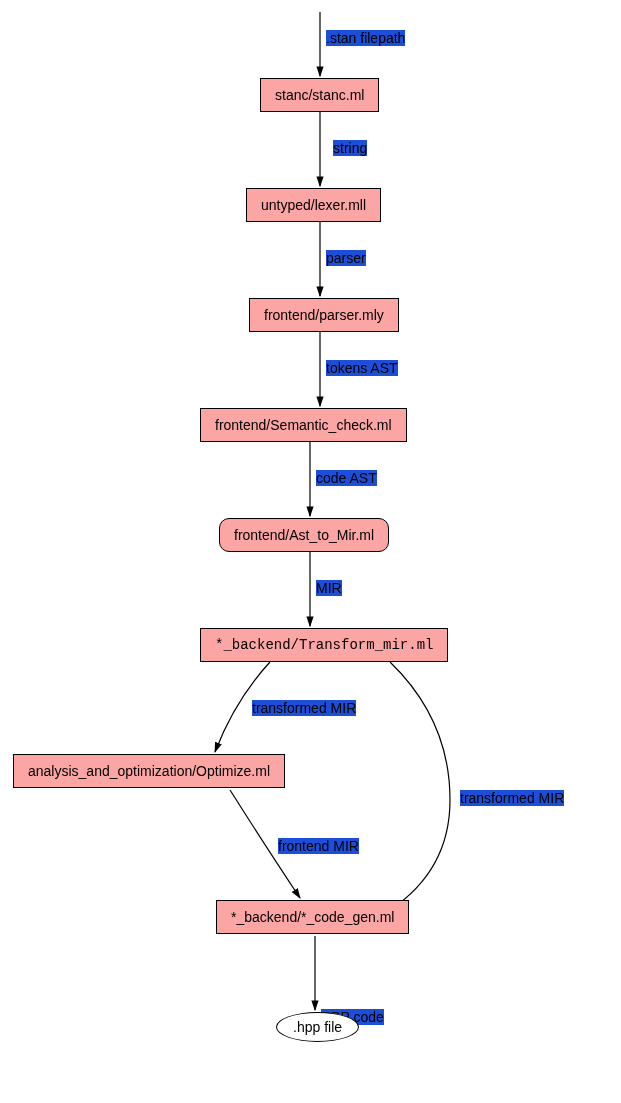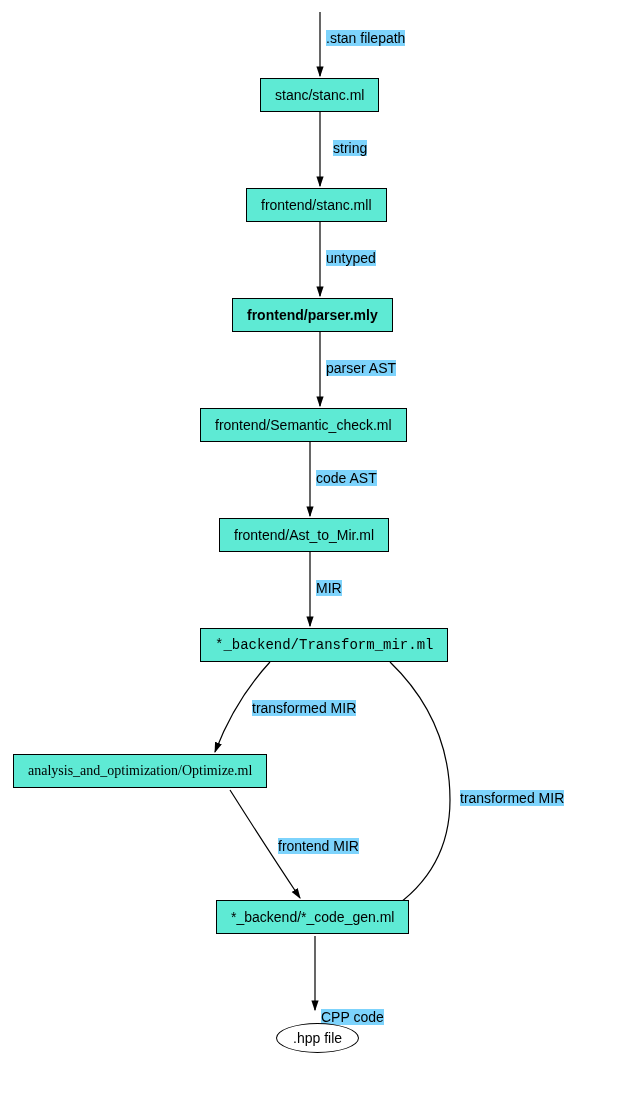--- a/index.html
+++ b/index.html
@@ -8,39 +8,38 @@
     font-family: sans-serif;
     font-size: 14px;
     background: white;
     width: 621px;
     height: 1103px;
     position: relative;
   }
   .node {
     position: absolute;
     border: 1px solid black;
-    background: #5eead4;
+    background: #fca5a5;
     text-align: center;
     padding: 8px 14px;
     white-space: nowrap;
   }
   .ellipse-node {
     position: absolute;
     border: 1px solid black;
     border-radius: 50%;
     background: white;
     text-align: center;
     padding: 6px 16px;
     white-space: nowrap;
-    margin-top: 11px;
   }
   .edge-label {
     position: absolute;
     white-space: nowrap;
-    background: #7dd3fc;
+    background: #1d4ed8;
   }
   svg.arrows {
     position: absolute;
     top: 0;
     left: 0;
     width: 621px;
     height: 1103px;
     pointer-events: none;
   }
   .arrow-line {
@@ -78,30 +77,30 @@
 
   <path d="M390,662 Q450,720 450,800 Q450,870 390,910" class="arrow-line" marker-end="url(#ah)"></path>
 
   <path d="M230,790 Q268,850 300,898" class="arrow-line" marker-end="url(#ah)"></path>
 
   <line x1="315" y1="936" x2="315" y2="1010" class="arrow-line" marker-end="url(#ah)"></line>
 </svg>
 
 <div class="edge-label" style="left:326px; top:30px;">.stan filepath</div>
 <div class="edge-label" style="left:333px; top:140px;">string</div>
-<div class="edge-label" style="left:326px; top:250px;">untyped</div>
-<div class="edge-label" style="left:326px; top:360px;">parser AST</div>
+<div class="edge-label" style="left:326px; top:250px;">parser</div>
+<div class="edge-label" style="left:326px; top:360px;">tokens AST</div>
 <div class="edge-label" style="left:316px; top:470px;">code AST</div>
 <div class="edge-label" style="left:316px; top:580px;">MIR</div>
 <div class="edge-label" style="left:252px; top:700px;">transformed MIR</div>
 <div class="edge-label" style="left:460px; top:790px;">transformed MIR</div>
 <div class="edge-label" style="left:278px; top:838px;">frontend MIR</div>
 <div class="edge-label" style="left:321px; top:964px;margin-top:45px;">CPP code</div>
 
 <div class="node" style="left:260px; top:78px;">stanc/stanc.ml</div>
-<div class="node" style="left:246px; top:188px;">frontend/stanc.mll</div>
-<div class="node" style="left:232px; top:298px;font-weight:bold;">frontend/parser.mly</div>
+<div class="node" style="left:246px; top:188px;">untyped/lexer.mll</div>
+<div class="node" style="left:249px; top:298px;">frontend/parser.mly</div>
 <div class="node" style="left:200px; top:408px;text-align:right;">frontend/Semantic_check.ml</div>
-<div class="node" style="left:219px; top:518px;">frontend/Ast_to_Mir.ml</div>
+<div class="node" style="left:219px; top:518px;border-radius:10px;">frontend/Ast_to_Mir.ml</div>
 <div class="node" style="left:200px; top:628px;font-family:Liberation Mono, monospace;">*_backend/Transform_mir.ml</div>
-<div class="node" style="left:13px; top:754px;font-family:Liberation Serif, serif;">analysis_and_optimization/Optimize.ml</div>
+<div class="node" style="left:13px; top:754px;">analysis_and_optimization/Optimize.ml</div>
 <div class="node" style="left:216px; top:900px;">*_backend/*_code_gen.ml</div>
 <div class="ellipse-node" style="left:276px; top:1012px;">.hpp file</div>
 
 </body></html>

